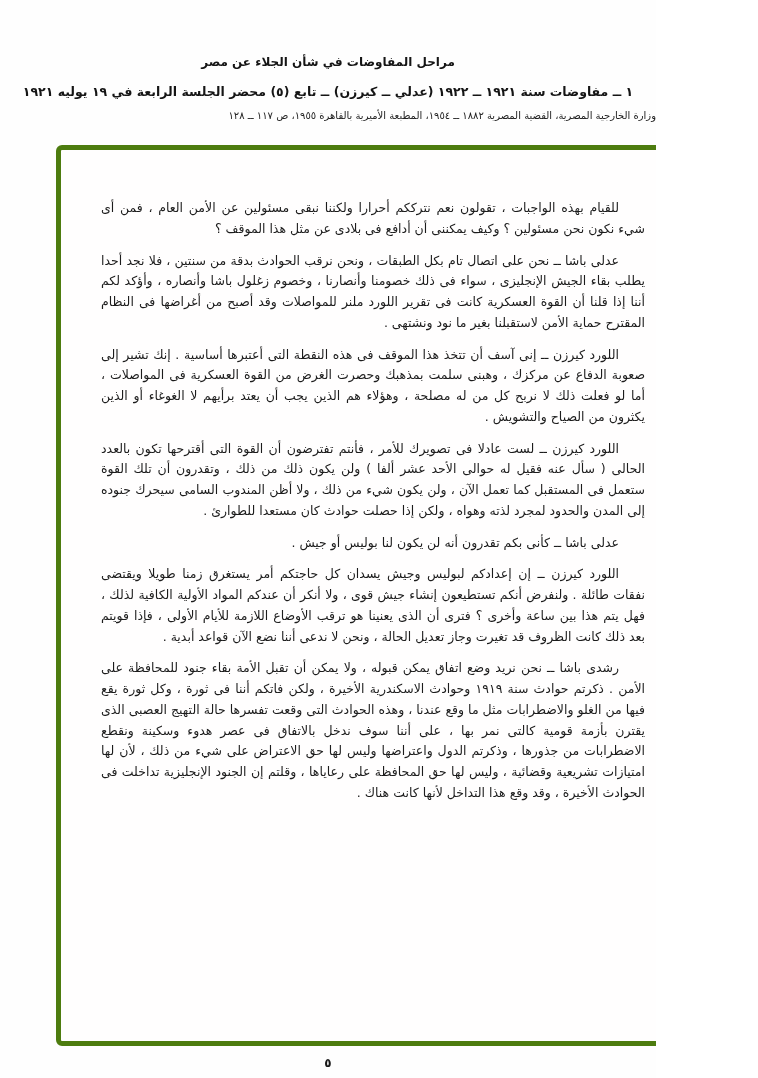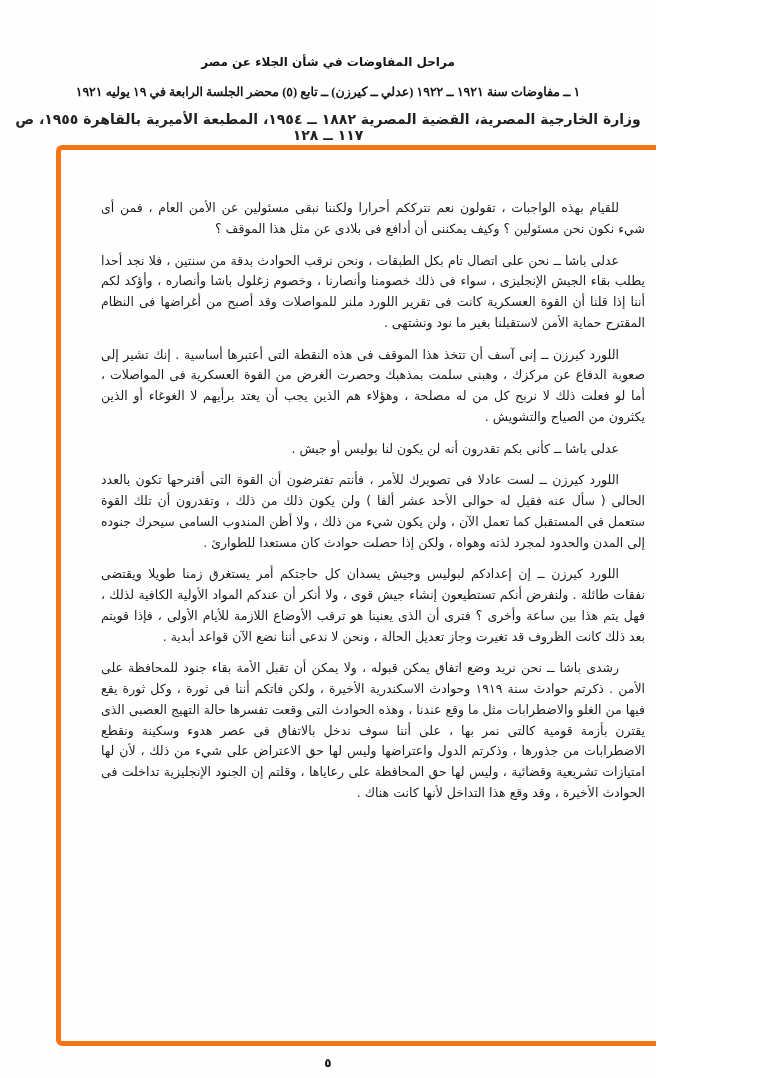--- a/index.html
+++ b/index.html
@@ -32,36 +32,36 @@
     font-size: 12px;
     font-weight: bold;
     letter-spacing: 0.2px;
     margin-bottom: 15px;
   }
 
   .doc-subtitle {
     font-size: 12.5px;
     font-weight: bold;
     margin-bottom: 11px;
-    font-family: Liberation Serif, serif;
   }
 
   .doc-source {
-    font-size: 14px;
-    font-weight: bold;
+    font-size: 10px;
+    font-weight: normal;
     color: #222;
+    text-align: right;
   }
 
   .green-frame {
     position: absolute;
     top: 145px;
     left: 56px;
     width: 646px;
     height: 901px;
-    border: 5px solid #f97316;
+    border: 5px solid #4d7c0f;
     border-radius: 6px;
     background: #fffefe;
   }
 
   .body-text {
     position: absolute;
     top: 48px;
     right: 52px;
     left: 40px;
     bottom: 30px;
@@ -98,22 +98,22 @@
     <div class="doc-title">مراحل المفاوضات في شأن الجلاء عن مصر</div>
     <div class="doc-subtitle">١ ــ مفاوضات سنة ١٩٢١ ــ ١٩٢٢ (عدلي ــ كيرزن) ــ تابع (٥) محضر الجلسة الرابعة في ١٩ يوليه ١٩٢١</div>
     <div class="doc-source">وزارة الخارجية المصرية، القضية المصرية ١٨٨٢ ــ ١٩٥٤، المطبعة الأميرية بالقاهرة ١٩٥٥، ص ١١٧ ــ ١٢٨</div>
   </div>
 
   <div class="green-frame">
     <div class="body-text">
       <p class="para">للقيام بهذه الواجبات ، تقولون نعم نترككم أحرارا ولكننا نبقى مسئولين عن الأمن العام ، فمن أى شيء نكون نحن مسئولين ؟ وكيف يمكننى أن أدافع فى بلادى عن مثل هذا الموقف ؟</p>
       <p class="para">عدلى باشا ــ نحن على اتصال تام بكل الطبقات ، ونحن نرقب الحوادث بدقة من سنتين ، فلا نجد أحدا يطلب بقاء الجيش الإنجليزى ، سواء فى ذلك خصومنا وأنصارنا ، وخصوم زغلول باشا وأنصاره ، وأؤكد لكم أننا إذا قلنا أن القوة العسكرية كانت فى تقرير اللورد ملنر للمواصلات وقد أصبح من أغراضها فى النظام المقترح حماية الأمن لاستقبلنا بغير ما نود ونشتهى .</p>
       <p class="para">اللورد كيرزن ــ إنى آسف أن تتخذ هذا الموقف فى هذه النقطة التى أعتبرها أساسية . إنك تشير إلى صعوبة الدفاع عن مركزك ، وهبنى سلمت بمذهبك وحصرت الغرض من القوة العسكرية فى المواصلات ، أما لو فعلت ذلك لا نربح كل من له مصلحة ، وهؤلاء هم الذين يجب أن يعتد برأيهم لا الغوغاء أو الذين يكثرون من الصياح والتشويش .</p>
+      <p class="para">اللورد كيرزن ــ لست عادلا فى تصويرك للأمر ، فأنتم تفترضون أن القوة التى أقترحها تكون بالعدد الحالى ( سأل عنه فقيل له حوالى الأحد عشر ألفا ) ولن يكون ذلك من ذلك ، وتقدرون أن تلك القوة ستعمل فى المستقبل كما تعمل الآن ، ولن يكون شيء من ذلك ، ولا أظن المندوب السامى سيحرك جنوده إلى المدن والحدود لمجرد لذته وهواه ، ولكن إذا حصلت حوادث كان مستعدا للطوارئ .</p>
       <p class="para">عدلى باشا ــ كأنى بكم تقدرون أنه لن يكون لنا بوليس أو جيش .</p>
-      <p class="para">اللورد كيرزن ــ لست عادلا فى تصويرك للأمر ، فأنتم تفترضون أن القوة التى أقترحها تكون بالعدد الحالى ( سأل عنه فقيل له حوالى الأحد عشر ألفا ) ولن يكون ذلك من ذلك ، وتقدرون أن تلك القوة ستعمل فى المستقبل كما تعمل الآن ، ولن يكون شيء من ذلك ، ولا أظن المندوب السامى سيحرك جنوده إلى المدن والحدود لمجرد لذته وهواه ، ولكن إذا حصلت حوادث كان مستعدا للطوارئ .</p>
       <p class="para">اللورد كيرزن ــ إن إعدادكم لبوليس وجيش يسدان كل حاجتكم أمر يستغرق زمنا طويلا ويقتضى نفقات طائلة . ولنفرض أنكم تستطيعون إنشاء جيش قوى ، ولا أنكر أن عندكم المواد الأولية الكافية لذلك ، فهل يتم هذا بين ساعة وأخرى ؟ فترى أن الذى يعنينا هو ترقب الأوضاع اللازمة للأيام الأولى ، فإذا قويتم بعد ذلك كانت الظروف قد تغيرت وجاز تعديل الحالة ، ونحن لا ندعى أننا نضع الآن قواعد أبدية .</p>
       <p class="para">رشدى باشا ــ نحن نريد وضع اتفاق يمكن قبوله ، ولا يمكن أن تقبل الأمة بقاء جنود للمحافظة على الأمن . ذكرتم حوادث سنة ١٩١٩ وحوادث الاسكندرية الأخيرة ، ولكن فاتكم أننا فى ثورة ، وكل ثورة يقع فيها من الغلو والاضطرابات مثل ما وقع عندنا ، وهذه الحوادث التى وقعت تفسرها حالة التهيج العصبى الذى يقترن بأزمة قومية كالتى نمر بها ، على أننا سوف ندخل بالاتفاق فى عصر هدوء وسكينة ونقطع الاضطرابات من جذورها ، وذكرتم الدول واعتراضها وليس لها حق الاعتراض على شيء من ذلك ، لأن لها امتيازات تشريعية وقضائية ، وليس لها حق المحافظة على رعاياها ، وقلتم إن الجنود الإنجليزية تداخلت فى الحوادث الأخيرة ، وقد وقع هذا التداخل لأنها كانت هناك .</p>
     </div>
   </div>
 
   <div class="page-number">٥</div>
 
 </div>
 
 </body></html>

